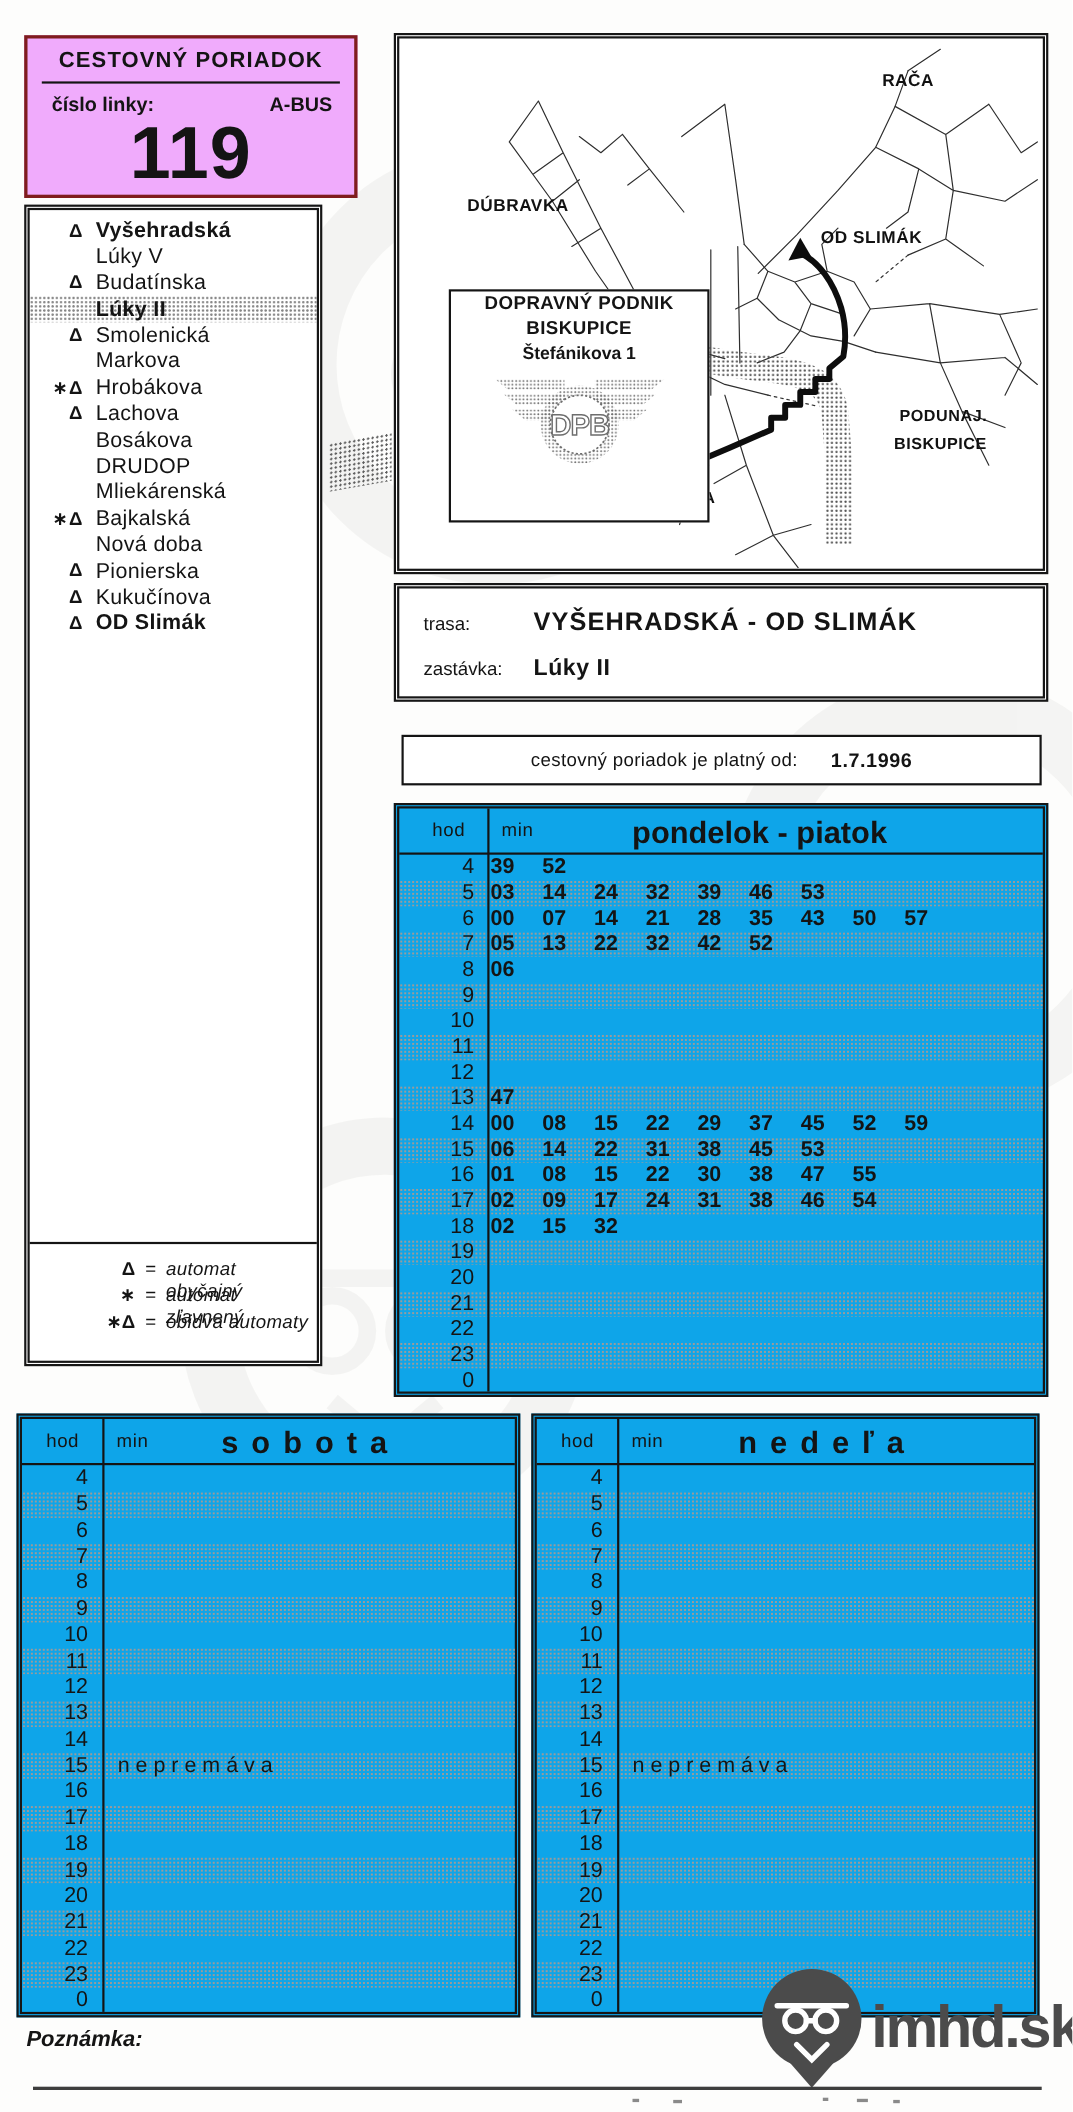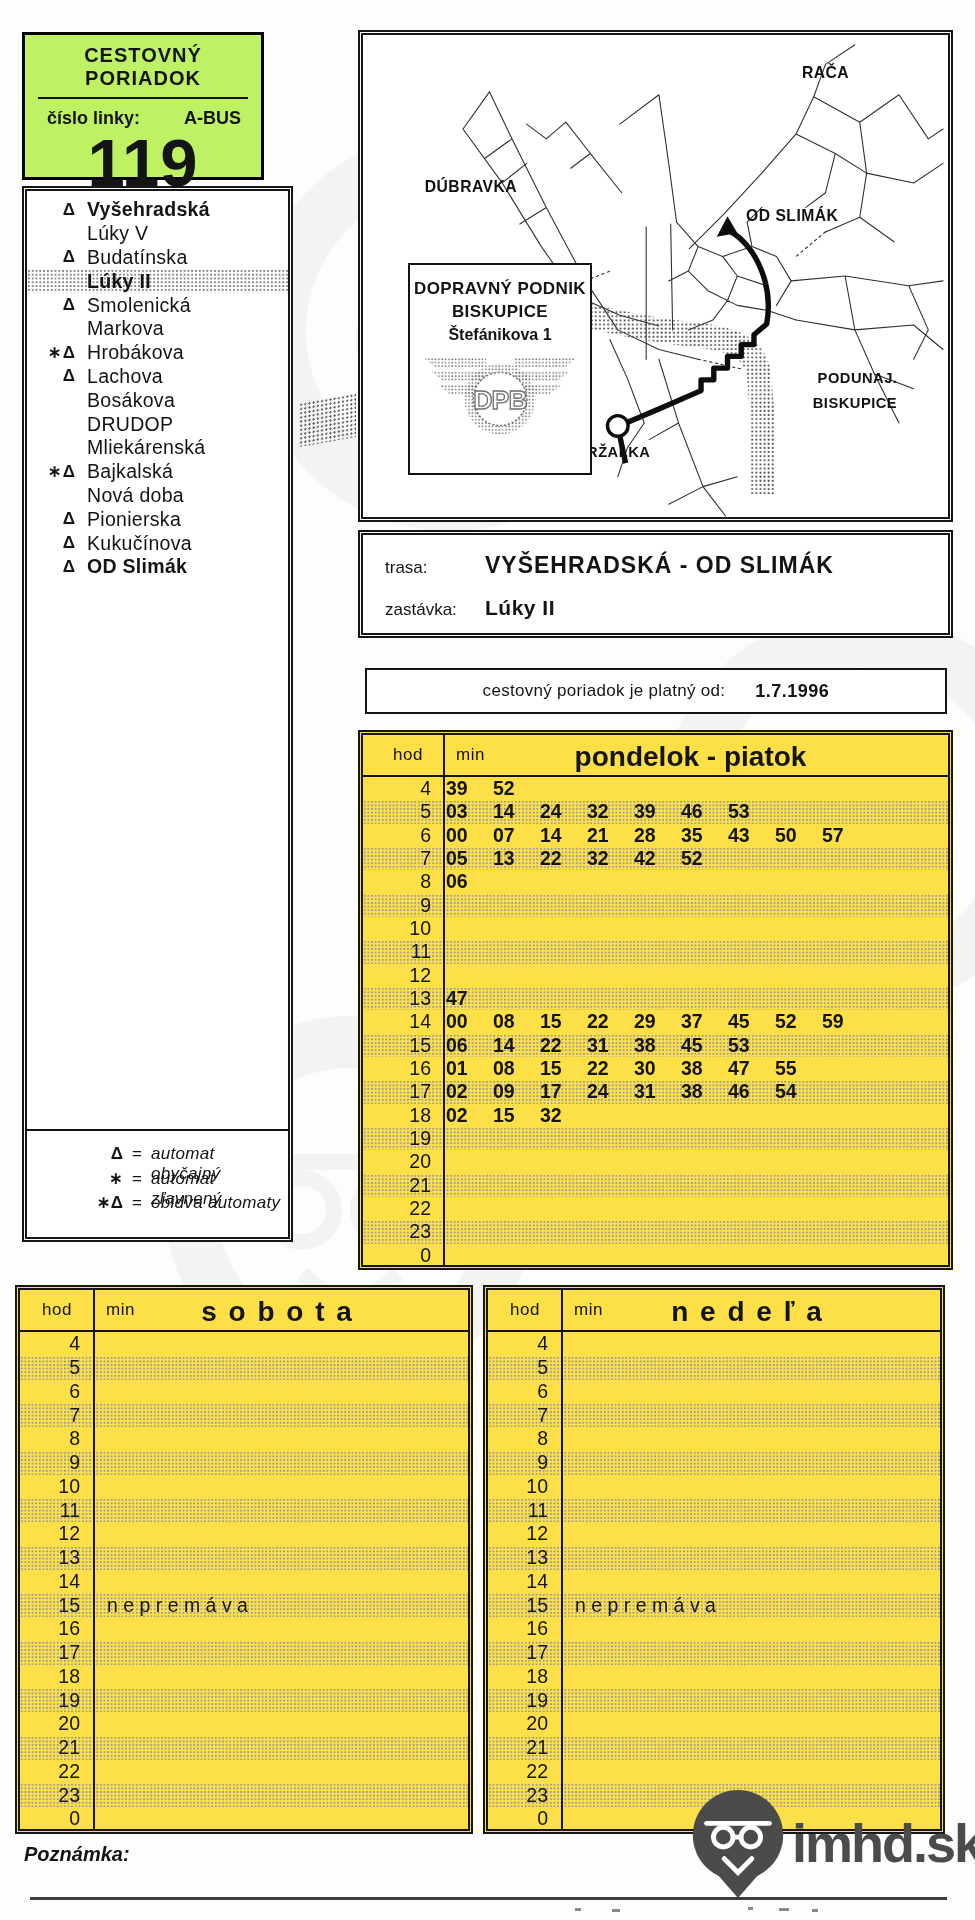--- a/index.html
+++ b/index.html
@@ -10,21 +10,21 @@
   .abs { position:absolute; }
 
   
   .wm { position:absolute; opacity:0.05; z-index:0; pointer-events:none; }
 
   
   .shaded { background-image:radial-gradient(circle,#9b9b9b 0.9px,rgba(0,0,0,0) 1.05px); background-size:3.6px 3.6px; }
   .hl-band { background-image:radial-gradient(circle,#868686 1px,rgba(0,0,0,0) 1.15px); background-size:3.8px 3.8px; }
 
   
-  .header-box { left:22px; top:32px; width:242px; height:148px; border:3px solid #000000; background:#bef264; z-index:1; }
+  .header-box { left:22px; top:32px; width:303px; height:148px; border:3px solid #7f1d1d; background:#f0abfc; z-index:1; }
   .hb-title { text-align:center; font-weight:bold; font-size:20px; letter-spacing:1px; margin-top:9px; }
   .hb-rule { border-top:2px solid #141414; margin:7px 13px 0 13px; }
   .hb-line { display:flex; justify-content:space-between; padding:9px 20px 0 22px; font-weight:bold; font-size:18px; }
   .hb-number { text-align:center; font-weight:bold; font-size:67px; line-height:1; margin-top:0px; letter-spacing:1px; }
 
   
   .stops-box { left:22px; top:186px; width:271px; height:1056px; border:5px double #161616; background:#fff; z-index:1; }
   .stops-list { padding-top:7px; }
   .stop-row { display:flex; align-items:center; height:23.8px; }
   .stop-marker { width:60px; text-align:right; padding-right:11px; font-weight:bold; font-size:17px; letter-spacing:1px; flex:none; }
@@ -32,41 +32,41 @@
   .stop-row.bold .stop-name { font-weight:bold; }
   .legend { position:absolute; left:0; right:0; top:938px; border-top:2px solid #141414; padding-top:13px; }
   .legend-row { display:flex; align-items:baseline; height:24px; font-size:17px; }
   .legend-sym { width:96px; text-align:right; font-weight:bold; flex:none; }
   .legend-eq { width:28px; text-align:center; flex:none; }
   .legend-text { font-style:italic; letter-spacing:0.3px; }
 
   
   .map-box { left:358px; top:30px; width:595px; height:492px; border:5px double #161616; background:#fff; z-index:1; }
   .map-box svg.mapsvg { position:absolute; left:0; top:0; width:100%; height:100%; }
-  .dpb-box { position:absolute; left:45px; top:228px; width:184px; height:212px; border:2px solid #141414; background:#fff; text-align:center; padding-top:13px; z-index:2; }
+  .dpb-box { position:absolute; left:45px; top:228px; width:237px; height:212px; border:2px solid #141414; background:#fff; text-align:center; z-index:2; }
   .dpb-l1,.dpb-l2 { font-weight:bold; font-size:17px; letter-spacing:0.4px; line-height:1.35; }
   .dpb-l3 { font-weight:bold; font-size:16px; line-height:1.35; }
   .dpb-logo { margin-top:6px; }
   .river-frag { left:299px; top:398px; width:57px; height:44px; transform:skewY(-10deg);
     background-image:radial-gradient(circle,#5a5a5a 1.05px,rgba(0,0,0,0) 1.2px); background-size:4.2px 4.2px; z-index:0; }
 
   
   .trasa-box { left:358px; top:530px; width:595px; height:108px; border:5px double #161616; background:#fff; z-index:1; padding:17px 0 0 22px; }
   .tr-row { display:flex; align-items:baseline; }
   .tr-row + .tr-row { margin-top:17px; }
   .tr-label { width:100px; font-size:17px; flex:none; }
   .tr-value1 { font-weight:bold; font-size:23px; letter-spacing:1px; white-space:nowrap; }
   .tr-value2 { font-weight:bold; font-size:21px; letter-spacing:0.5px; }
   .validity-box { left:365px; top:668px; width:582px; height:46px; border:2px solid #141414; background:#fff; z-index:1;
     display:flex; align-items:center; justify-content:center; gap:30px; }
   .validity-label { font-size:17px; letter-spacing:0.3px; }
   .validity-date { font-weight:bold; font-size:18px; letter-spacing:0.5px; }
 
   
-  .tt-box { border:5px double #161616; background:#fde047; z-index:1; }
+  .tt-box { border:5px double #161616; background:#0ea5e9; z-index:1; }
   .tt-weekday { left:358px; top:730px; width:595px; height:540px; }
   .tt-sat { left:15px; top:1285px; width:458px; height:549px; }
   .tt-sun { left:483px; top:1285px; width:462px; height:549px; }
   .t-head { position:relative; height:42px; border-bottom:2px solid #141414; }
   .t-head .th-hod, .t-head .th-min { position:absolute; top:10px; font-size:17px; letter-spacing:0.5px; }
   .t-head .th-title { position:absolute; top:6px; text-align:center; font-weight:bold; font-size:28px; white-space:nowrap; }
   .t-vline { position:absolute; top:0; bottom:0; width:2px; background:#141414; z-index:3; }
   .t-rows { position:absolute; left:0; right:0; top:42px; bottom:0; }
   .t-row { display:flex; align-items:center; }
   .t-hour { text-align:right; font-size:19.5px; flex:none; }

